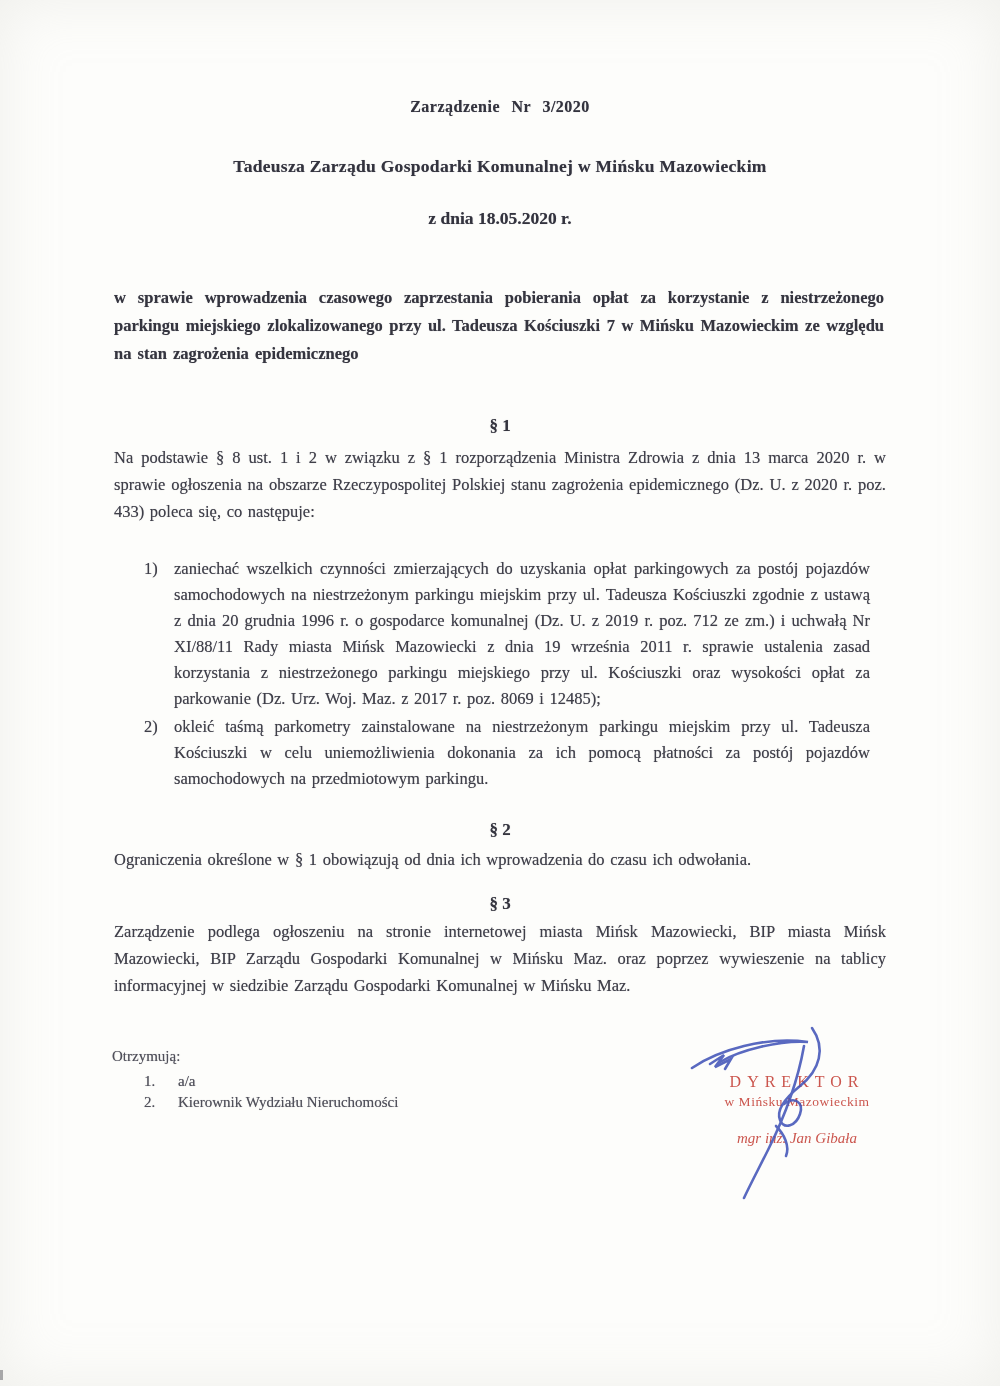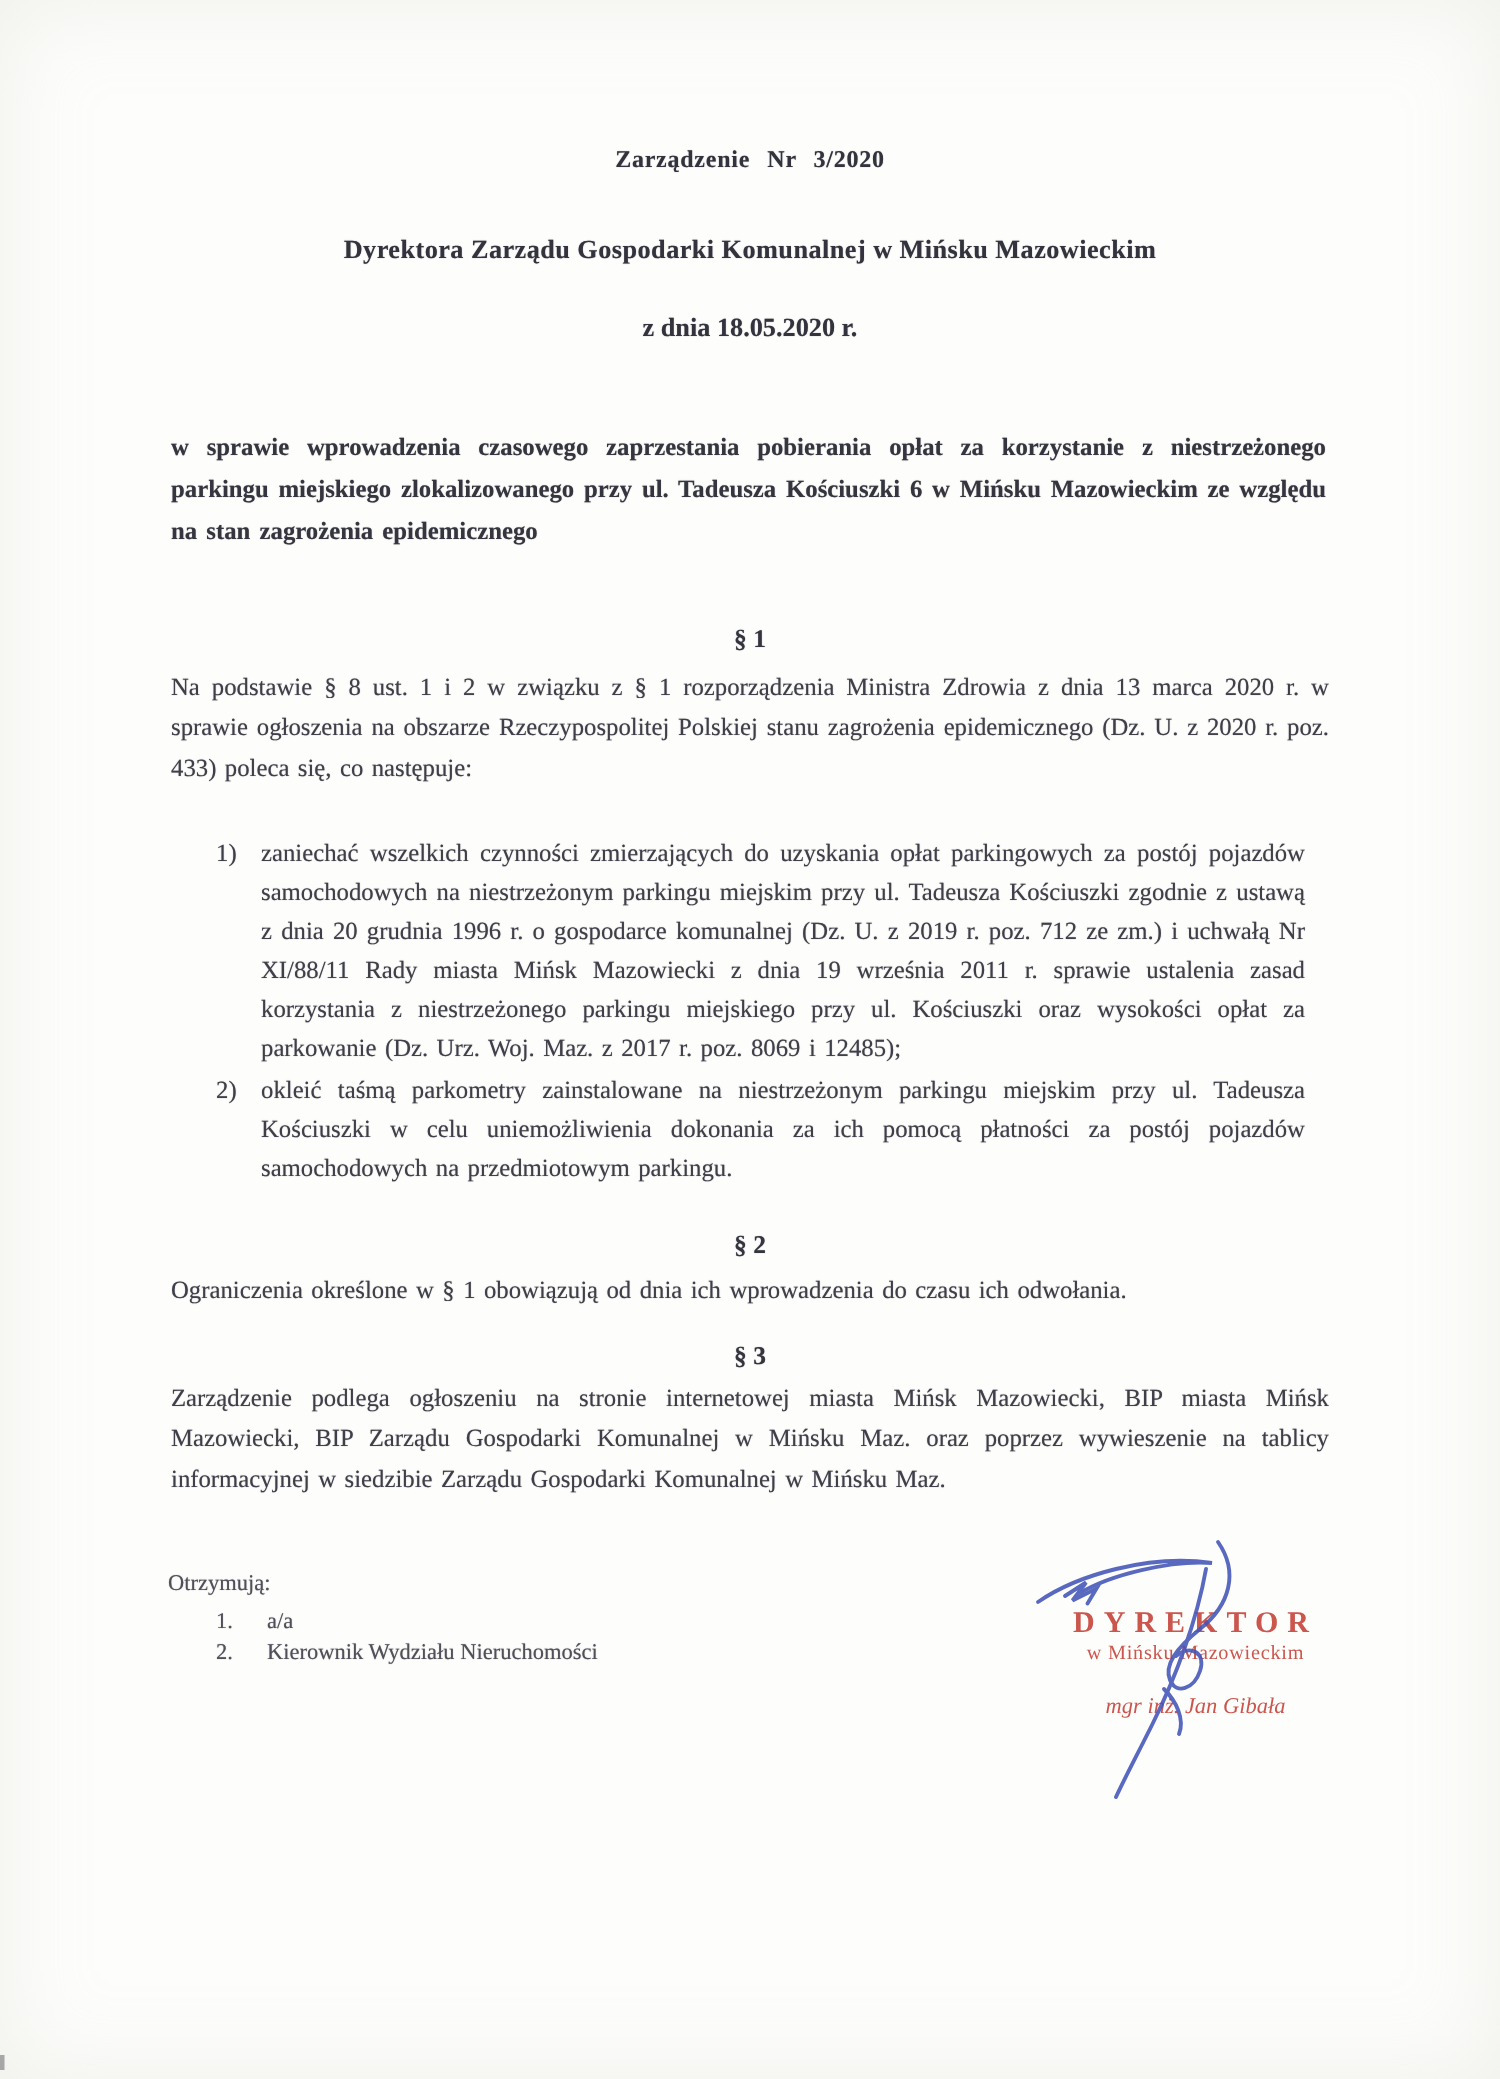--- a/index.html
+++ b/index.html
@@ -82,21 +82,21 @@
   .dist-items { margin-top: 4px; margin-left: 32px; }
   .dist-item { display: flex; }
   .dist-item .num { width: 34px; flex: 0 0 34px; }
   .stamp {
     position: absolute;
     left: 652px; top: 1072px; width: 290px;
     text-align: center;
     line-height: 20px;
     filter: blur(0.3px);
   }
-  .stamp .s1 { font-size: 20px; font-weight: bold; letter-spacing: 6px; }
+  .stamp .s1 { font-size: 16px; font-weight: normal; letter-spacing: 6px; }
   .stamp .s2, .stamp .s3 { font-size: 13.5px; letter-spacing: 0.5px; }
   .stamp .s4 { font-size: 15px; font-style: italic; margin-top: 16px; }
   .sig-svg {
     position: absolute;
     left: 680px; top: 1022px;
     width: 200px; height: 185px;
     pointer-events: none;
   }
   .corner-speck {
     position: absolute;
@@ -104,24 +104,24 @@
     width: 3px; height: 10px;
     background: rgba(90,90,95,0.5);
   }
 </style>
 </head>
 <body>
 
 <div class="page">
 
   <div class="hdr t1 scan-text">Zarządzenie Nr 3/2020</div>
-  <div class="hdr t2 scan-text">Dyrektora Zarządu Gospodarki Komunalnej w Mińsku Mazowieckim</div>
+  <div class="hdr t2 scan-text">Tadeusza Zarządu Gospodarki Komunalnej w Mińsku Mazowieckim</div>
   <div class="hdr t3 scan-text">z dnia 18.05.2020 r.</div>
 
-  <div class="subject scan-text">w sprawie wprowadzenia czasowego zaprzestania pobierania opłat za korzystanie z niestrzeżonego parkingu miejskiego zlokalizowanego przy ul. Tadeusza Kościuszki 6 w Mińsku Mazowieckim ze względu na stan zagrożenia epidemicznego</div>
+  <div class="subject scan-text">w sprawie wprowadzenia czasowego zaprzestania pobierania opłat za korzystanie z niestrzeżonego parkingu miejskiego zlokalizowanego przy ul. Tadeusza Kościuszki 7 w Mińsku Mazowieckim ze względu na stan zagrożenia epidemicznego</div>
 
   <div class="sec-heading h1 scan-text">§ 1</div>
   <div class="para p1 scan-text">Na podstawie § 8 ust. 1 i 2 w związku z § 1 rozporządzenia Ministra Zdrowia z dnia 13 marca 2020 r. w sprawie ogłoszenia na obszarze Rzeczypospolitej Polskiej stanu zagrożenia epidemicznego (Dz. U. z 2020 r. poz. 433) poleca się, co następuje:</div>
 
   <div class="num-list">
     <div class="num-item">
       <span class="num scan-text">1)</span>
       <span class="txt scan-text">zaniechać wszelkich czynności zmierzających do uzyskania opłat parkingowych za postój pojazdów samochodowych na niestrzeżonym parkingu miejskim przy ul. Tadeusza Kościuszki zgodnie z ustawą z dnia 20 grudnia 1996 r. o gospodarce komunalnej (Dz. U. z 2019 r. poz. 712 ze zm.) i uchwałą Nr XI/88/11 Rady miasta Mińsk Mazowiecki z dnia 19 września 2011 r. sprawie ustalenia zasad korzystania z niestrzeżonego parkingu miejskiego przy ul. Kościuszki oraz wysokości opłat za parkowanie (Dz. Urz. Woj. Maz. z 2017 r. poz. 8069 i 12485);</span>
     </div>
     <div class="num-item">

